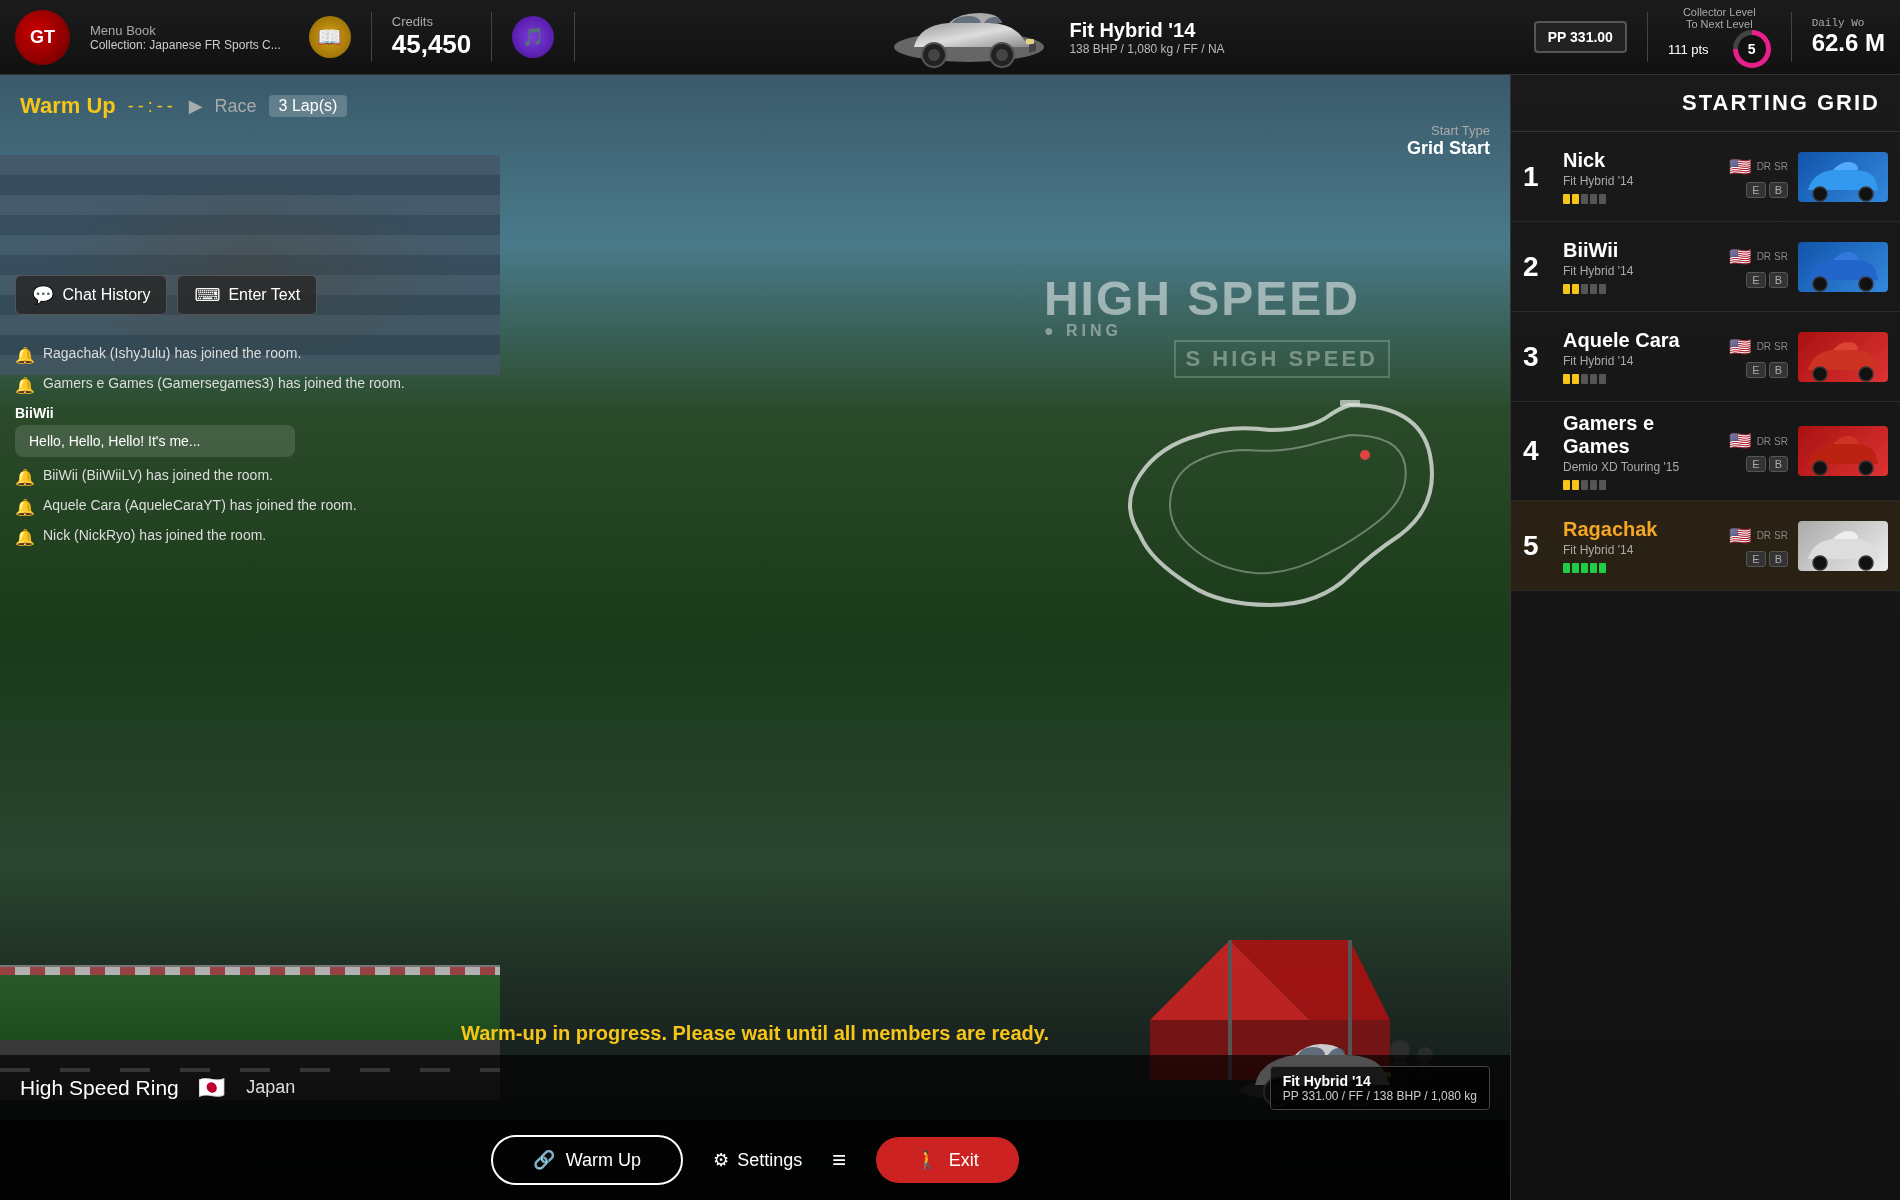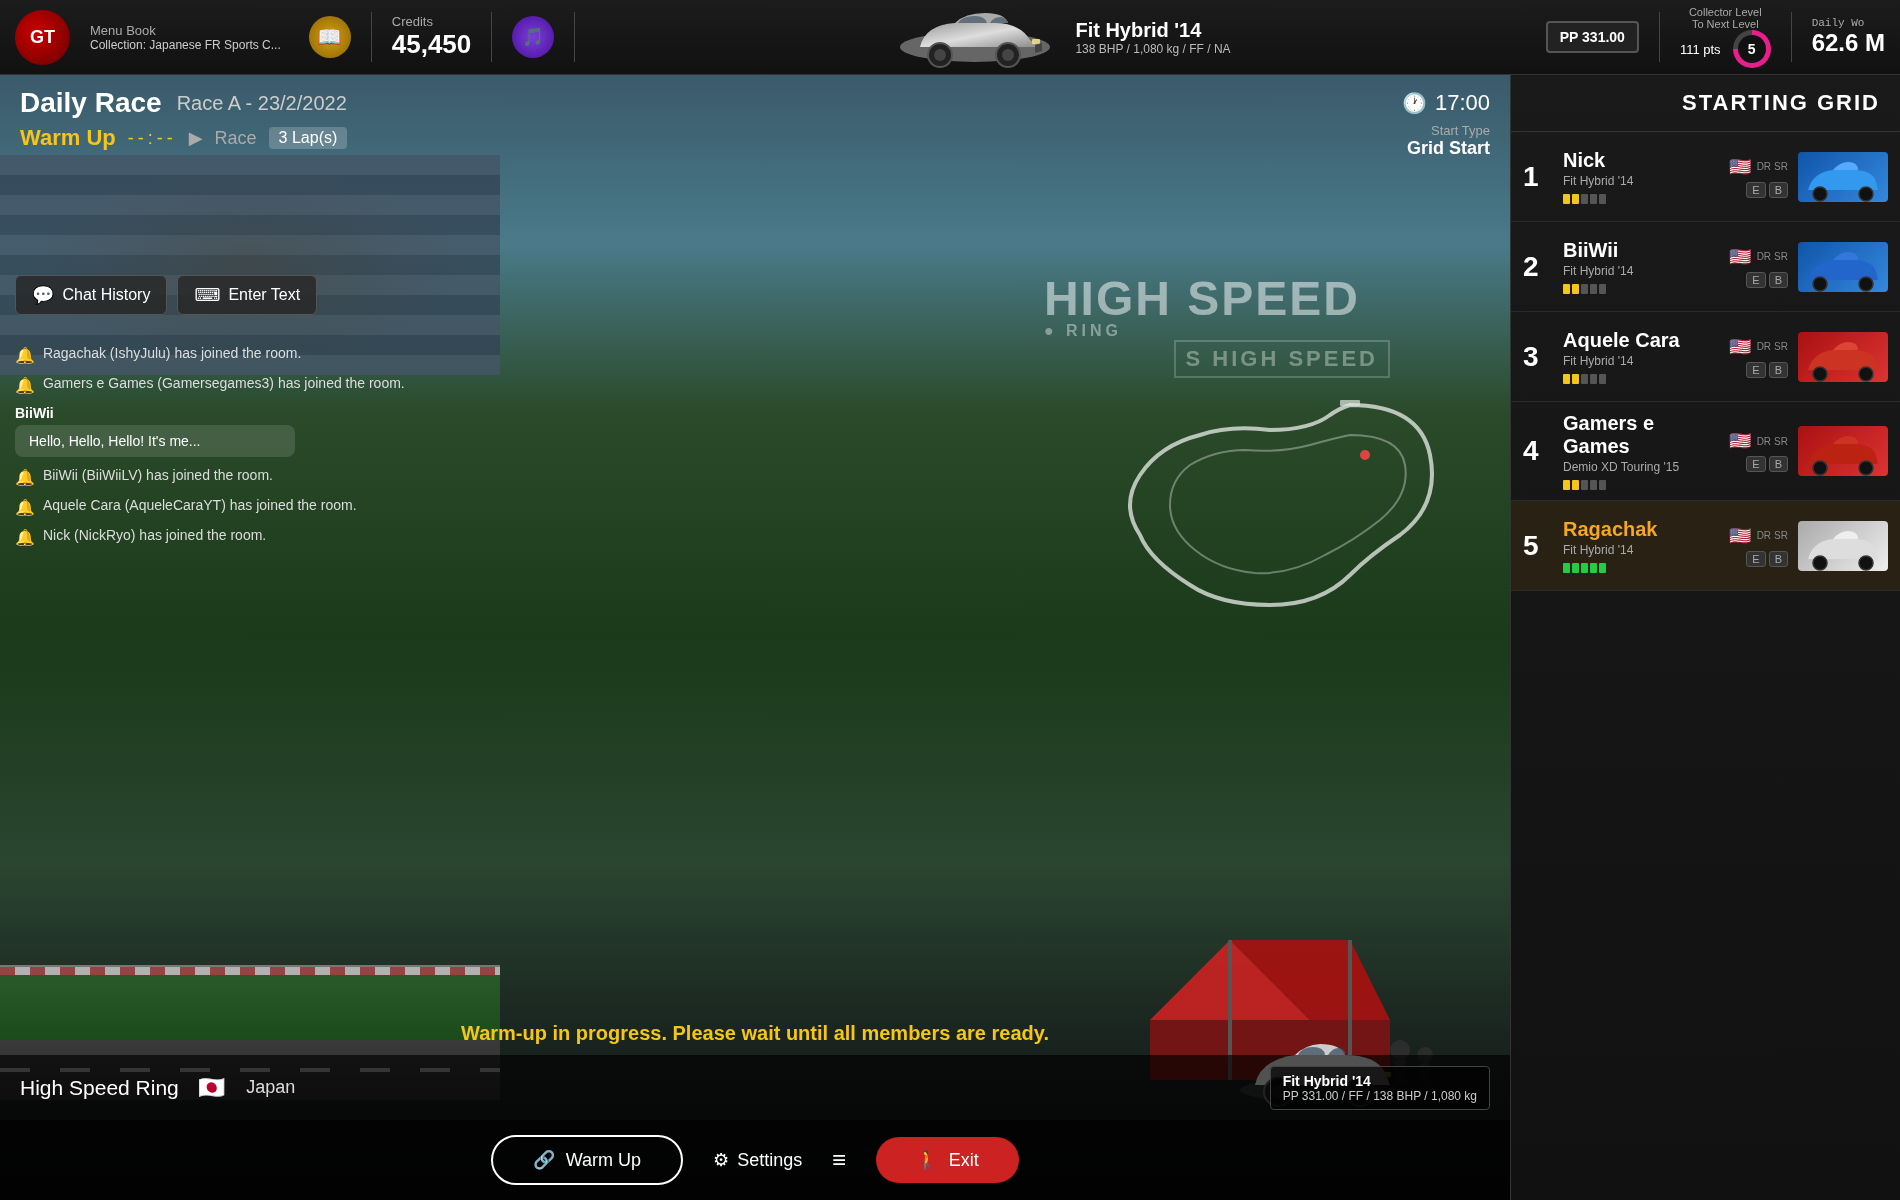--- a/index.html
+++ b/index.html
@@ -771,21 +771,21 @@
     <div class="car-info">
       <span class="car-name">Fit Hybrid '14</span>
       <span class="car-specs">138 BHP / 1,080 kg / FF / NA</span>
     </div>
   </div>
   <div class="pp-badge">PP 331.00</div>
   <div class="top-bar-divider"></div>
   <div class="collector-section">
     <span class="collector-label">Collector Level</span>
     <span class="collector-sub">To Next Level</span>
-    <div style="display:flex;align-items:center;gap:4px;">
+    <div style="display:flex;align-items:center;gap:16px;">
       <span class="collector-pts">111 pts</span>
       <div class="collector-circle">
         <div class="collector-circle-inner">5</div>
       </div>
     </div>
   </div>
   <div class="top-bar-divider"></div>
   <div class="daily-wo-section">
     <span class="daily-wo-label">Daily Wo</span>
     <span class="daily-wo-value">62.6 M</span>
@@ -850,28 +850,20 @@
       <path d="M68 25 Q72 17 83 17 Q94 17 95 25 Z" fill="#445566" opacity="0.8"></path>
       <path d="M98 25 Q103 17 110 18 Q116 20 115 25 Z" fill="#445566" opacity="0.8"></path>
       <circle cx="48" cy="62" r="14" fill="#222" stroke="#666" stroke-width="2"></circle>
       <circle cx="48" cy="62" r="7" fill="#444"></circle>
       <circle cx="130" cy="62" r="14" fill="#222" stroke="#666" stroke-width="2"></circle>
       <circle cx="130" cy="62" r="7" fill="#444"></circle>
       <rect x="153" y="42" width="8" height="5" fill="#ffee88" rx="1" opacity="0.9"></rect>
     </svg>
 
     <div class="race-hud">
-      <div class="race-title-row">
-        <span class="daily-race-title">Daily Race</span>
-        <span class="race-id">Race A - 23/2/2022</span>
-        <div class="race-timer">
-          <span class="clock-icon">🕐</span>
-          <span>17:00</span>
-        </div>
-      </div>
       <div class="race-phase-row">
         <span class="warm-up-text">Warm Up</span>
         <span class="dashes">--:--</span>
         <span class="play-icon">▶</span>
         <span class="race-phase-label">Race</span>
         <span class="laps-badge">3 Lap(s)</span>
       </div>
       <div class="start-type-area">
         <div class="start-type-label">Start Type</div>
         <div class="start-type-value">Grid Start</div>

